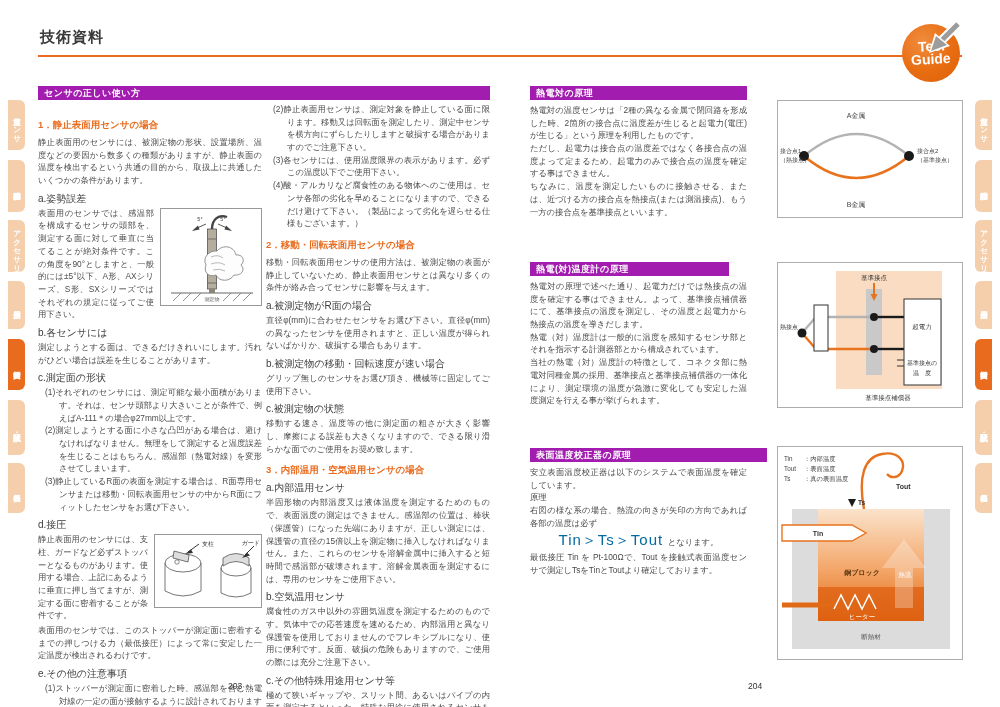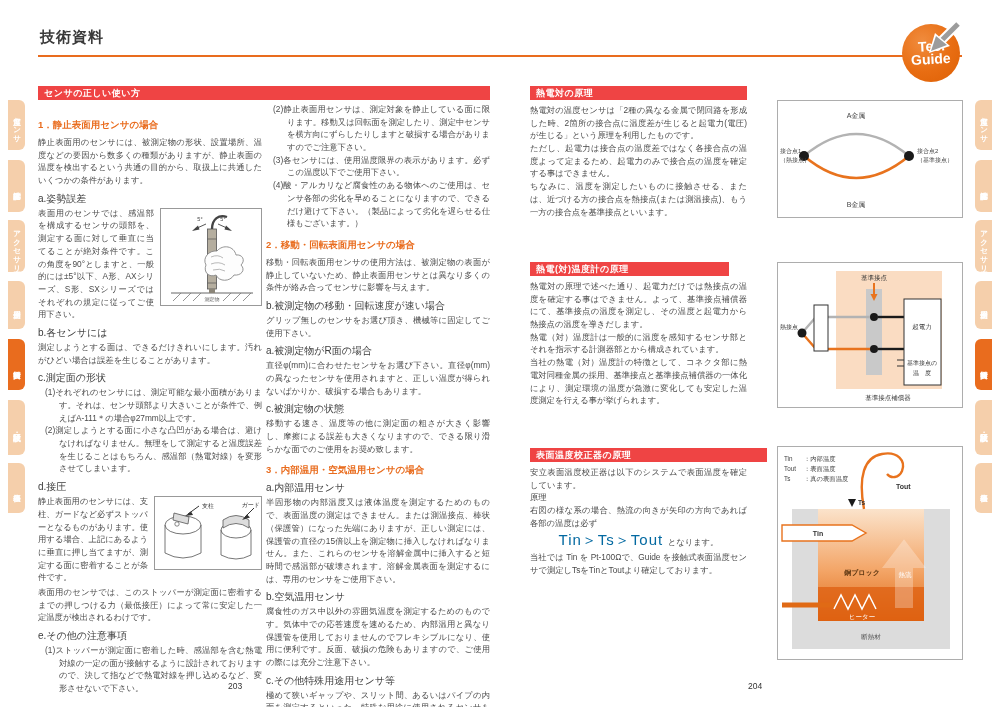--- a/index.html
+++ b/index.html
@@ -17,21 +17,21 @@
   .logo-arrow { position:absolute; left:926px; top:18px; }
 
   
   .tab { position:absolute; width:17px; background:#f5cfab; color:#fff; writing-mode:vertical-rl; text-orientation:upright;
          font-size:7.5px; font-weight:bold; display:flex; align-items:center; justify-content:center; overflow:hidden; }
   .tab.left  { left:8px;  border-radius:0 6px 6px 0; }
   .tab.right { left:975px; border-radius:6px 0 0 6px; }
   .tab.active { background:#e96c1e; }
 
   
-  .banner { position:absolute; height:14px; background:#ef4444; color:#fff; font-size:9px; font-weight:bold;
+  .banner { position:absolute; height:14px; background:#a21caf; color:#fff; font-size:9px; font-weight:bold;
             line-height:14px; padding-left:6px; letter-spacing:0.5px; }
   .num-heading { color:#e96c1e; font-weight:bold; font-size:9.5px; margin:9px 0 4px 0; }
   .sub { clear:both; margin-top:5px; }
   .sub-title { font-weight:normal; font-size:10px; color:#3d3d3d; margin-bottom:1px; }
   .sub-body { }
   .body-text, .sub-body, .item { font-size:8.3px; line-height:1.53; text-align:justify; color:#4a4a4a; }
   .item { padding-left:14px; text-indent:-14px; margin-left:7px; }
   .clear { clear:both; }
 
   
@@ -150,20 +150,21 @@
 
     <div class="sub">
       <div class="sub-title">b.各センサには</div>
       <div class="sub-body">測定しようとする面は、できるだけきれいにします。汚れがひどい場合は誤差を生じることがあります。</div>
     </div>
 
     <div class="sub">
       <div class="sub-title">c.測定面の形状</div>
       <div class="item">(1)それぞれのセンサには、測定可能な最小面積があります。それは、センサ頭部より大きいことが条件で、例えばA-111＊の場合φ27mm以上です。</div>
       <div class="item">(2)測定しようとする面に小さな凸凹がある場合は、避けなければなりません。無理をして測定すると温度誤差を生じることはもちろん、感温部（熱電対線）を変形させてしまいます。</div>
+      <div class="item">(3)静止しているR面の表面を測定する場合は、R面専用センサまたは移動・回転表面用センサの中からR面にフィットしたセンサをお選び下さい。</div>
     </div>
 
     <div class="sub">
       <div class="sub-title">d.接圧</div>
       <div class="sub-body">
         <div class="fig" style="width:108px;height:74px">
           <svg width="106" height="72" viewBox="0 0 106 72">
             <ellipse cx="28" cy="28" rx="18" ry="9" fill="#fff" stroke="#666" stroke-width="0.9"></ellipse>
             <path d="M10,28 L10,56 M46,28 L46,56" stroke="#666" stroke-width="0.9"></path>
             <path d="M10,56 Q28,66 46,56" stroke="#666" stroke-width="0.9" fill="none"></path>
@@ -194,36 +195,36 @@
 
   <div id="col2">
     <div class="item" style="margin-top:0">(2)静止表面用センサは、測定対象を静止している面に限ります。移動又は回転面を測定したり、測定中センサを横方向にずらしたりしますと破損する場合がありますのでご注意下さい。</div>
     <div class="item">(3)各センサには、使用温度限界の表示があります。必ずこの温度以下でご使用下さい。</div>
     <div class="item">(4)酸・アルカリなど腐食性のある物体へのご使用は、センサ各部の劣化を早めることになりますので、できるだけ避けて下さい。（製品によって劣化を遅らせる仕様もございます。）</div>
 
     <div class="num-heading">2．移動・回転表面用センサの場合</div>
     <div class="body-text">移動・回転表面用センサの使用方法は、被測定物の表面が静止していないため、静止表面用センサとは異なり多くの条件が絡み合ってセンサに影響を与えます。</div>
 
     <div class="sub">
+      <div class="sub-title">a.被測定物がR面の場合</div>
+      <div class="sub-body">直径φ(mm)に合わせたセンサをお選び下さい。直径φ(mm)の異なったセンサを使用されますと、正しい温度が得られないばかりか、破損する場合もあります。</div>
+    </div>
+    <div class="sub">
       <div class="sub-title">b.被測定物の移動・回転速度が速い場合</div>
       <div class="sub-body">グリップ無しのセンサをお選び頂き、機械等に固定してご使用下さい。</div>
-    </div>
-    <div class="sub">
-      <div class="sub-title">a.被測定物がR面の場合</div>
-      <div class="sub-body">直径φ(mm)に合わせたセンサをお選び下さい。直径φ(mm)の異なったセンサを使用されますと、正しい温度が得られないばかりか、破損する場合もあります。</div>
     </div>
     <div class="sub">
       <div class="sub-title">c.被測定物の状態</div>
       <div class="sub-body">移動する速さ、温度等の他に測定面の粗さが大きく影響し、摩擦による誤差も大きくなりますので、できる限り滑らかな面でのご使用をお奨め致します。</div>
     </div>
 
     <div class="num-heading">3．内部温用・空気温用センサの場合</div>
     <div class="sub" style="margin-top:0">
       <div class="sub-title">a.内部温用センサ</div>
-      <div class="sub-body">半固形物の内部温度又は液体温度を測定するためのもので、表面温度の測定はできません。または測温接点、棒状（保護管）になった先端にありますが、正しい測定には、保護管の直径の15倍以上を測定物に挿入しなければなりません。また、これらのセンサを溶解金属中に挿入すると短時間で感温部が破壊されます。溶解金属表面を測定するには、専用のセンサをご使用下さい。</div>
+      <div class="sub-body">半固形物の内部温度又は液体温度を測定するためのもので、表面温度の測定はできません。感温部の位置は、棒状（保護管）になった先端にありますが、正しい測定には、保護管の直径の15倍以上を測定物に挿入しなければなりません。また、これらのセンサを溶解金属中に挿入すると短時間で感温部が破壊されます。溶解金属表面を測定するには、専用のセンサをご使用下さい。</div>
     </div>
     <div class="sub">
       <div class="sub-title">b.空気温用センサ</div>
       <div class="sub-body">腐食性のガス中以外の雰囲気温度を測定するためのものです。気体中での応答速度を速めるため、内部温用と異なり保護管を使用しておりませんのでフレキシブルになり、使用に便利です。反面、破損の危険もありますので、ご使用の際には充分ご注意下さい。</div>
     </div>
     <div class="sub">
       <div class="sub-title">c.その他特殊用途用センサ等</div>
       <div class="sub-body">極めて狭いギャップや、スリット間、あるいはパイプの内面を測定するといった、特殊な用途に使用されるセンサも多数ございますが、これらは、他の用途には使用できない物が多く、ご使用用途の専用センサとお考え下さい。これらのセンサ群から、使用目的に合う種類・形状の物を必ずお選び下さい。</div>
     </div>
   </div>
@@ -283,21 +284,21 @@
 
   <div class="banner" style="left:530px;top:448px;width:237px">表面温度校正器の原理</div>
   <div class="rsec" style="top:466px">
     <div class="body-text">安立表面温度校正器は以下のシステムで表面温度を確定しています。</div>
     <div class="body-text">原理</div>
     <div class="body-text">右図の様な系の場合、熱流の向きが矢印の方向であれば各部の温度は必ず</div>
     <div class="formula-line">
       <span class="formula">Tin＞Ts＞Tout</span>
       <span class="formula-suffix">となります。</span>
     </div>
-    <div class="body-text">当社では Tin を Pt-100Ωで、Guide を接触式表面温度センサで測定しTsをTinとToutより確定しております。</div>
+    <div class="body-text">最低接圧 Tin を Pt-100Ωで、Tout を接触式表面温度センサで測定しTsをTinとToutより確定しております。</div>
   </div>
   <div class="diag" style="top:446px;height:214px">
     <svg width="184" height="212" viewBox="0 0 184 212">
       <defs>
         <linearGradient id="blockGrad" x1="0" y1="0" x2="0" y2="1">
           <stop offset="0" stop-color="#fbe3cb"></stop>
           <stop offset="0.55" stop-color="#f3a567"></stop>
           <stop offset="1" stop-color="#e06a15"></stop>
         </linearGradient>
       </defs>

